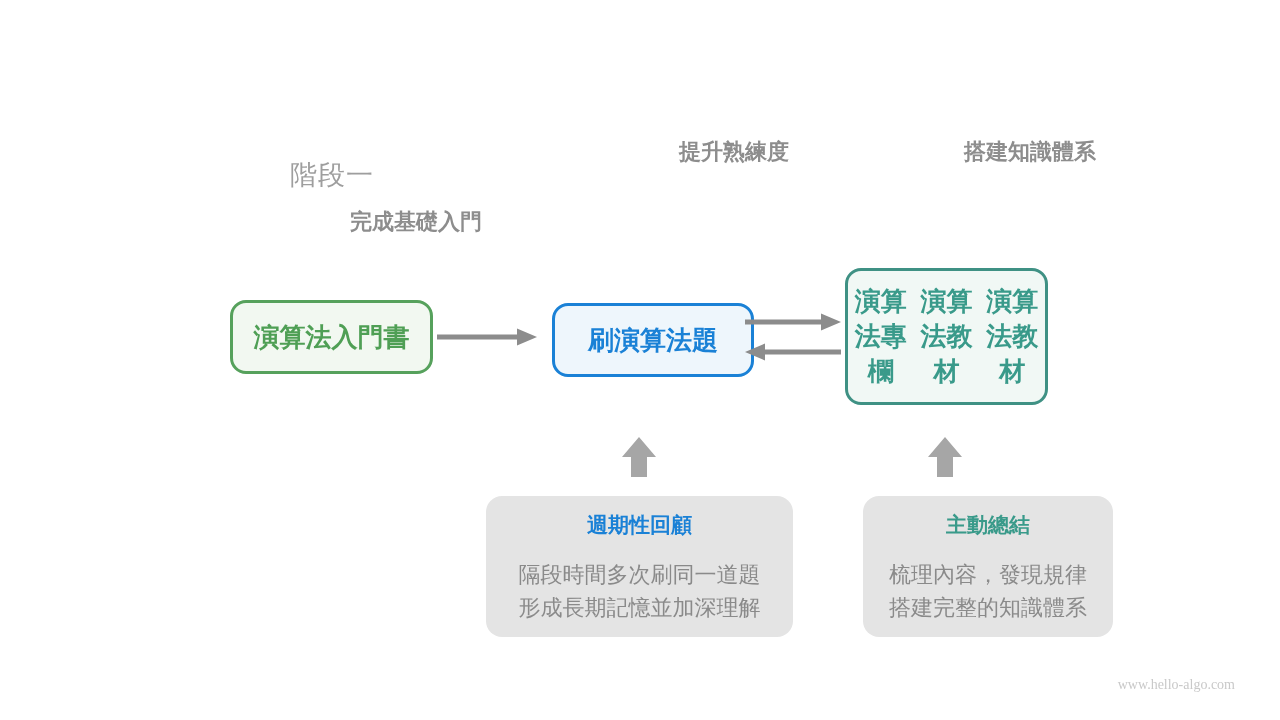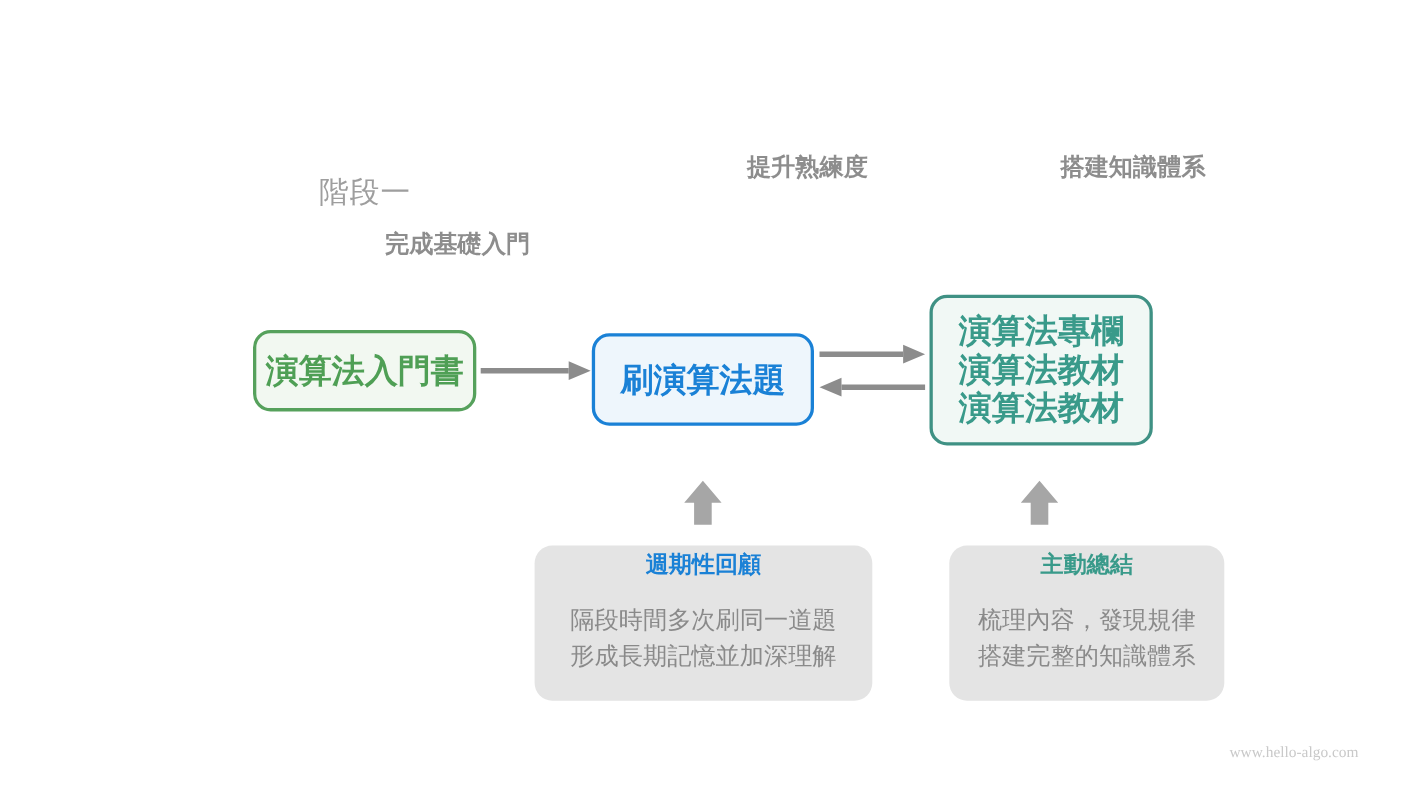--- a/index.html
+++ b/index.html
@@ -40,35 +40,35 @@
   .stage-1 { left: 182px; }
   .stage-2 { left: 489px; }
   .stage-3 { left: 796px; }
 
   
   .node {
     position: absolute;
     box-sizing: border-box;
     border-radius: 16px;
     display: flex;
-    flex-direction: column;
+    flex-direction: row;
     align-items: center;
     justify-content: center;
     font-weight: bold;
-    font-size: 30px;
+    font-size: 26px;
     text-align: center;
   }
   .node-green {
     left: 230px; top: 300px; width: 203px; height: 74px;
     border: 3px solid var(--green-border, #56a15c);
     background: var(--green-bg, #f2f8f1);
     color: var(--green-text, #4f9f55);
   }
   .node-blue {
-    left: 538px; top: 303px; width: 202px; height: 84px;
+    left: 552px; top: 303px; width: 202px; height: 74px;
     border: 3px solid var(--blue-border, #1a81d6);
     background: var(--blue-bg, #eef6fc);
     color: var(--blue-text, #1a81d6);
   }
   .node-teal {
     left: 845px; top: 268px; width: 203px; height: 137px;
     border: 3px solid var(--teal-border, #3f9184);
     background: var(--teal-bg, #f1f8f5);
     color: var(--teal-text, #399a8a);
   }
@@ -97,21 +97,21 @@
 
   
   .note {
     position: absolute;
     top: 496px;
     height: 141px;
     box-sizing: border-box;
     background: var(--note-bg, #e4e4e4);
     border-radius: 16px;
     text-align: center;
-    padding-top: 6px;
+    padding-top: 17px;
   }
   .note-review  { left: 486px; width: 307px; }
   .note-summary { left: 863px; width: 250px; }
   .note-title {
     font-size: 21px;
     line-height: 24px;
     font-weight: bold;
     margin-bottom: 21px;
   }
   .note-title-blue { color: var(--blue-text, #1a81d6); }

